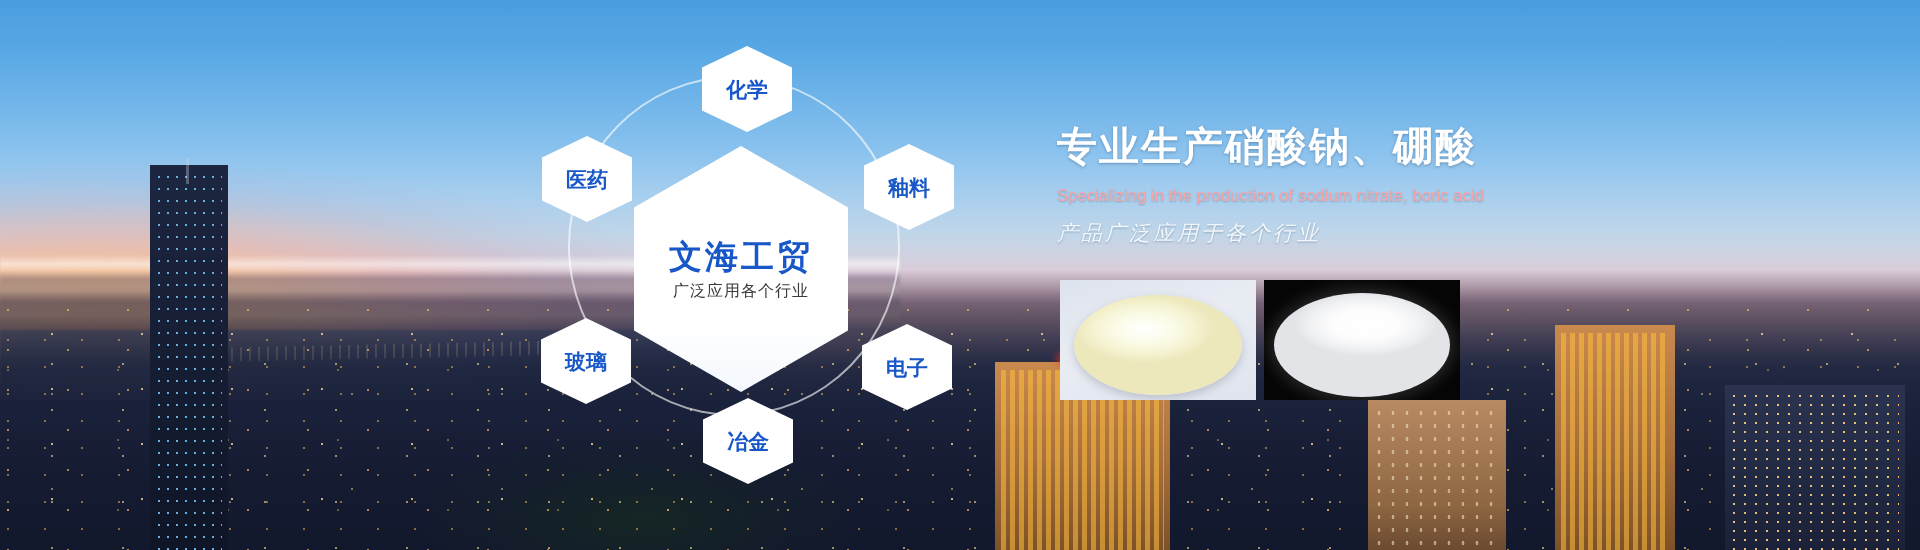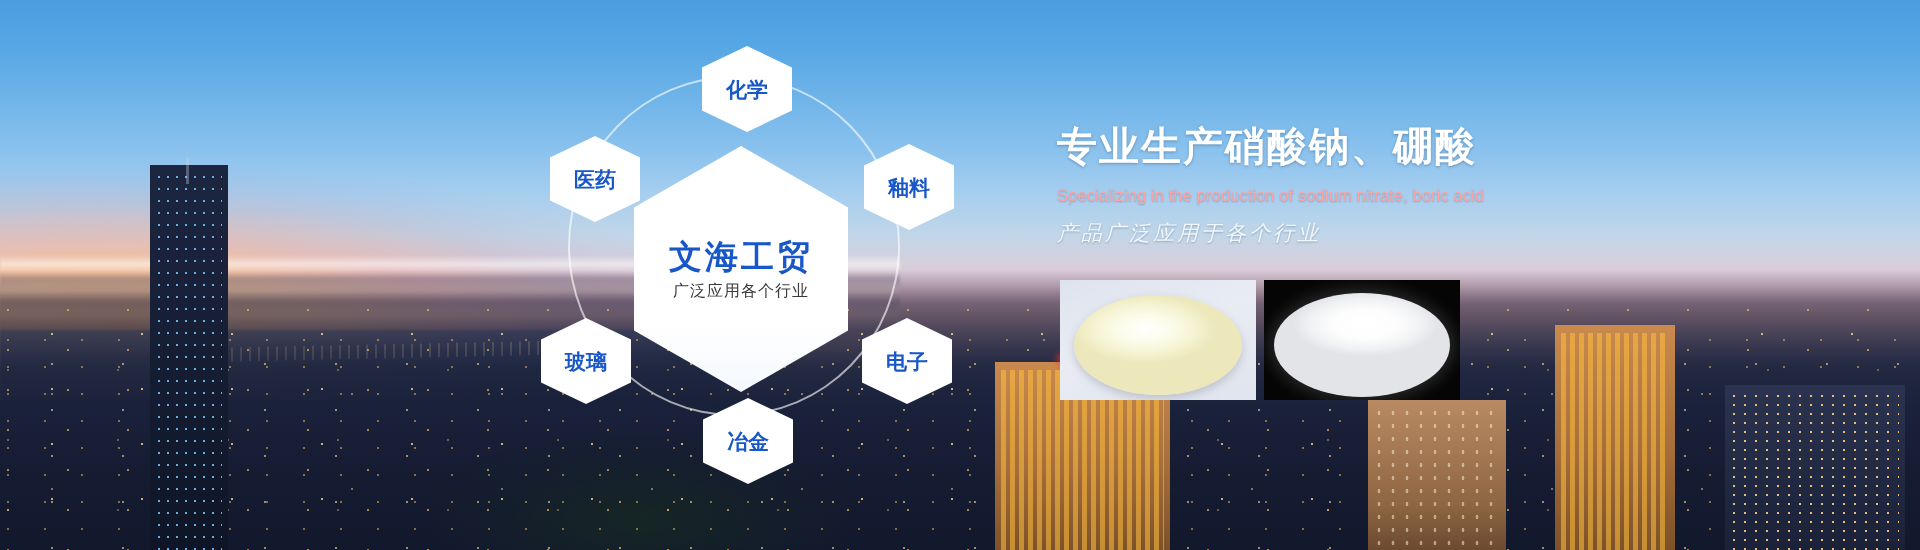--- a/index.html
+++ b/index.html
@@ -237,24 +237,24 @@
     font-size: 16px;
     font-weight: normal;
     color: #3b3b3b;
     letter-spacing: 1px;
   }
 
   
   #hex-center { left: 104px; top: 118px; }
   #hex-chemical { left: 172px; top: 18px; }
   #hex-glaze    { left: 334px; top: 116px; }
-  #hex-electronic { left: 332px; top: 290px; }
+  #hex-electronic { left: 332px; top: 296px; }
   #hex-metallurgy { left: 173px; top: 370px; }
   #hex-glass    { left: 11px;  top: 290px; }
-  #hex-medicine { left: 20px;  top: 108px; }
+  #hex-medicine { left: 12px;  top: 108px; }
 
   
   .copy {
     position: absolute;
     left: 1057px;
     top: 119px;
     width: 620px;
   }
   .copy .headline {
     font-size: 40px;

